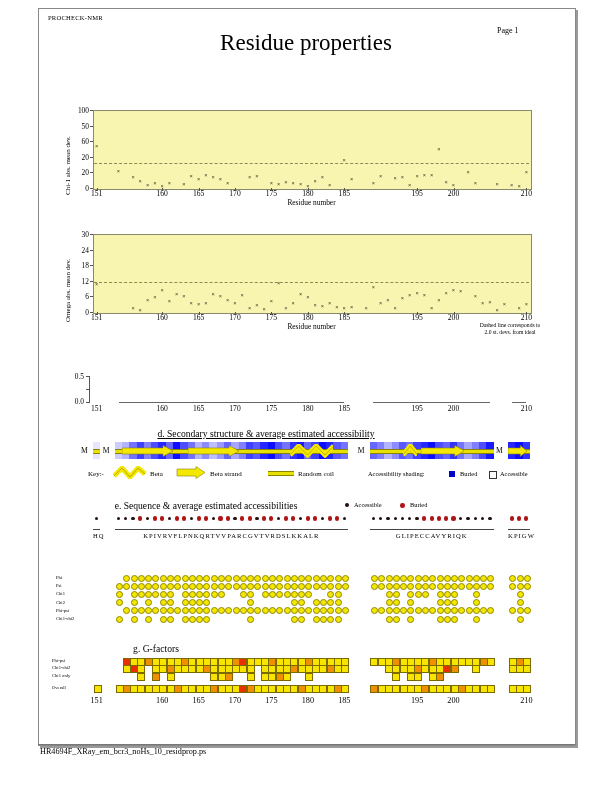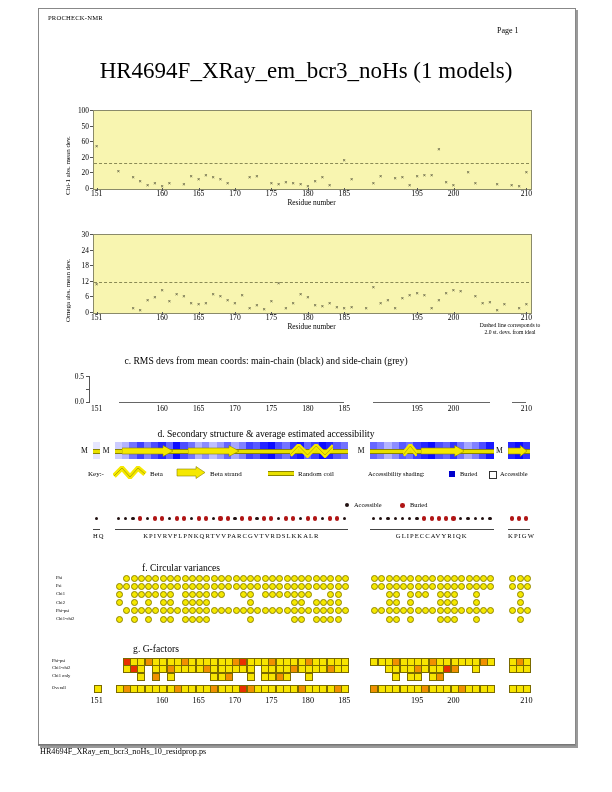--- a/index.html
+++ b/index.html
@@ -52,21 +52,21 @@
 </head>
 <body>
 
 <div class="page">
 
   <div class="page-border"></div>
   <div class="footer-rule"></div>
 
   <div class="hdr-left">PROCHECK-NMR</div>
   <div class="hdr-right">Page  1</div>
-  <div class="title2">HR4694F_XRay_em_bcr3_noHs (1 models)</div>
+  <div class="title1">Residue properties</div>
   <div class="footer-txt">HR4694F_XRay_em_bcr3_noHs_10_residprop.ps</div>
 
   <div class="ylabel" style="left:64px;top:195px;font-size:7px;">Chi-1 abs. mean dev.</div>
   <div class="plotbox" id="boxA" style="left:93px;top:110px;width:437px;height:78px;"></div>
   <div id="ytA">
       <div class="ytick" style="left: 67px; top: 184px;">0</div>
       <div class="" style="position: absolute; left: 90px; top: 188px; width: 3px; height: 1px; background: rgb(85, 85, 85);"></div>
       <div class="ytick" style="left: 67px; top: 168.4px;">20</div>
       <div class="" style="position: absolute; left: 90px; top: 172.4px; width: 3px; height: 1px; background: rgb(85, 85, 85);"></div>
       <div class="ytick" style="left: 67px; top: 152.8px;">20</div>
@@ -243,21 +243,20 @@
       <div class="tickmark" style="left: 453.5px; top: 312px; height: 3px;"></div>
       <div class="tick" style="left: 526.4px; top: 313px;">210</div>
       <div class="tickmark" style="left: 526.4px; top: 312px; height: 3px;"></div>
     </div>
   <div class="axlabel" style="left:93px;top:322px;width:437px;">Residue number</div>
   <div class="note" style="left:450px;top:322px;width:120px;">
     <span>Dashed line corresponds to</span><br>
     <span>2.0 st. devs. from ideal</span>
   </div>
 
-  <div class="ptitle" style="left:56px;top:355px;width:420px;text-align:center;">c. RMS devs from mean coords: main-chain (black) and side-chain (grey)</div>
   <div class="ytick" style="left:62px;top:372px;">0.5</div>
   <div class="ytick" style="left:62px;top:397px;">0.0</div>
   <div class="c-axis" style="left:89px;top:376px;width:1px;height:27px;"></div>
   <div class="c-axis" style="left:86px;top:376px;width:3px;height:1px;"></div>
   <div class="c-axis" style="left:86px;top:389px;width:3px;height:1px;"></div>
   <div class="c-axis" style="left:86px;top:402px;width:3px;height:1px;"></div>
   <div id="segC">
       <div class="c-seg" style="left: 96.6px; top: 402px; width: 0px;"></div>
       <div class="c-seg" style="left: 118.5px; top: 402px; width: 225.8px;"></div>
       <div class="c-seg" style="left: 373.4px; top: 402px; width: 116.5px;"></div>
@@ -269,21 +268,21 @@
       <div class="tick" style="left: 198.6px; top: 404px;">165</div>
       <div class="tick" style="left: 235px; top: 404px;">170</div>
       <div class="tick" style="left: 271.4px; top: 404px;">175</div>
       <div class="tick" style="left: 307.9px; top: 404px;">180</div>
       <div class="tick" style="left: 344.3px; top: 404px;">185</div>
       <div class="tick" style="left: 417.1px; top: 404px;">195</div>
       <div class="tick" style="left: 453.5px; top: 404px;">200</div>
       <div class="tick" style="left: 526.4px; top: 404px;">210</div>
     </div>
 
-  <div class="ptitle" style="left:56px;top:428px;width:420px;text-align:center;">d. Secondary structure &amp; average estimated accessibility</div>
+  <div class="ptitle" style="left:56px;top:428px;width:420px;text-align:center;text-decoration:underline;">d. Secondary structure &amp; average estimated accessibility</div>
   <div id="ssD">
       <div class="ss-track" style="left: 93px; top: 442px; width: 7.3px;">
         <div class="acc-cell" style="left: 0px; width: 7.68px; background: rgb(230, 230, 255);"></div>
         <div class="coil" style="left: 0px; top: 7px; width: 7.3px;"></div>
       </div>
       <div class="mlab" style="left: 81px; top: 446px;">M</div>
       <div class="ss-track" style="left: 114.8px; top: 442px; width: 233.1px;">
         <div class="acc-cell" style="left: 0px; width: 7.68px; background: rgb(204, 204, 255);"></div>
         <div class="acc-cell" style="left: 7.28px; width: 7.68px; background: rgb(179, 179, 255);"></div>
         <div class="acc-cell" style="left: 14.57px; width: 7.68px; background: rgb(115, 115, 255);"></div>
@@ -379,20 +378,21 @@
   </svg>
   <div class="keyrow" style="left:210px;top:470px;">Beta strand</div>
   <div class="coil" style="left:268px;top:471px;width:26px;"></div>
   <div class="keyrow" style="left:298px;top:470px;">Random coil</div>
   <div class="keyrow" style="left:368px;top:470px;font-size:6.4px;">Accessibility shading:</div>
   <div style="position:absolute;left:449px;top:471px;width:6px;height:6px;background:#0000cc;"></div>
   <div class="keyrow" style="left:460px;top:470px;font-size:6.4px;">Buried</div>
   <div style="position:absolute;left:489px;top:471px;width:6px;height:6px;background:#fff;border:.7px solid #333;"></div>
   <div class="keyrow" style="left:500px;top:470px;font-size:6.4px;">Accessible</div>
 
+  <div class="ptitle" style="left:56px;top:500px;width:300px;text-align:center;">e. Sequence &amp; average estimated accessibilities</div>
   <div style="position:absolute;left:345px;top:503px;width:4px;height:4px;border-radius:50%;background:#221111;"></div>
   <div class="keyrow" style="left:354px;top:501px;font-size:6.4px;">Accessible</div>
   <div style="position:absolute;left:400px;top:503px;width:4.6px;height:4.6px;border-radius:50%;background:#b01515;"></div>
   <div class="keyrow" style="left:410px;top:501px;font-size:6.4px;">Buried</div>
   <div id="dotsE">
       <div class="dotA" style="left: 94.9px; top: 516.8px;"></div>
       <div class="dotA" style="left: 116.8px; top: 516.8px;"></div>
       <div class="dotA" style="left: 124.1px; top: 516.8px;"></div>
       <div class="dotA" style="left: 131.4px; top: 516.8px;"></div>
       <div class="dotB" style="left: 138.2px; top: 516.4px;"></div>
@@ -449,21 +449,20 @@
       <div class="seqline" style="left: 93px; top: 529px; width: 7.3px;"></div>
       <div class="seqtxt" style="left: 93px; top: 532px; width: 7.3px; text-align: center;">HQ</div>
       <div class="seqline" style="left: 114.8px; top: 529px; width: 233.1px;"></div>
       <div class="seqtxt" style="left: 114.8px; top: 532px; width: 233.1px; text-align: center;">KPIVRVFLPNKQRTVVPARCGVTVRDSLKKALR</div>
       <div class="seqline" style="left: 369.8px; top: 529px; width: 123.8px;"></div>
       <div class="seqtxt" style="left: 369.8px; top: 532px; width: 123.8px; text-align: center;">GLIPECCAVYRIQK</div>
       <div class="seqline" style="left: 508.1px; top: 529px; width: 21.9px;"></div>
       <div class="seqtxt" style="left: 508.1px; top: 532px; width: 21.9px; text-align: center;">KPIGW</div>
     </div>
 
-  <div class="ptitle" style="left:56px;top:562px;width:250px;text-align:center;">f. Circular variances</div>
   <div id="labF">
       <div class="rowlab" style="left: 56px; top: 575px;">Phi</div>
       <div class="rowlab" style="left: 56px; top: 583.2px;">Psi</div>
       <div class="rowlab" style="left: 56px; top: 591.4px;">Chi1</div>
       <div class="rowlab" style="left: 56px; top: 599.6px;">Chi2</div>
       <div class="rowlab" style="left: 56px; top: 607.8px;">Phi-psi</div>
       <div class="rowlab" style="left: 56px; top: 616px;">Chi1-chi2</div>
     </div>
   <div id="cvF">
       <div class="cv" style="left: 116px; top: 582.7px;"></div>

